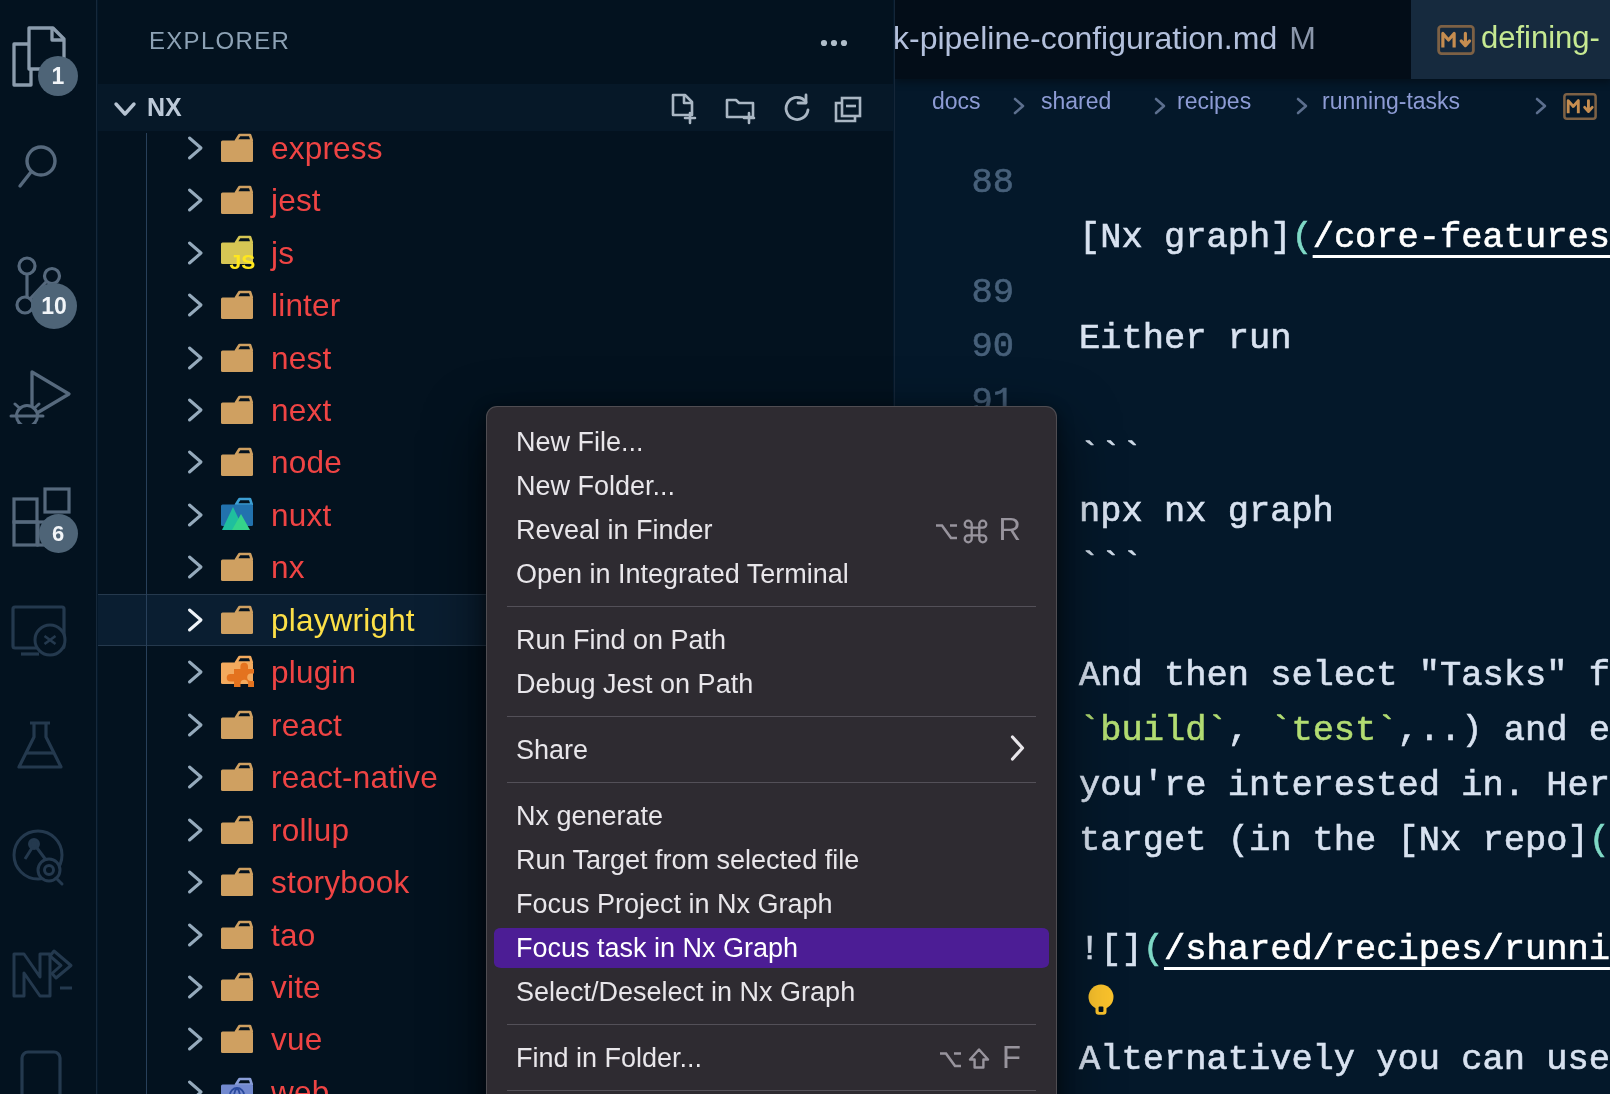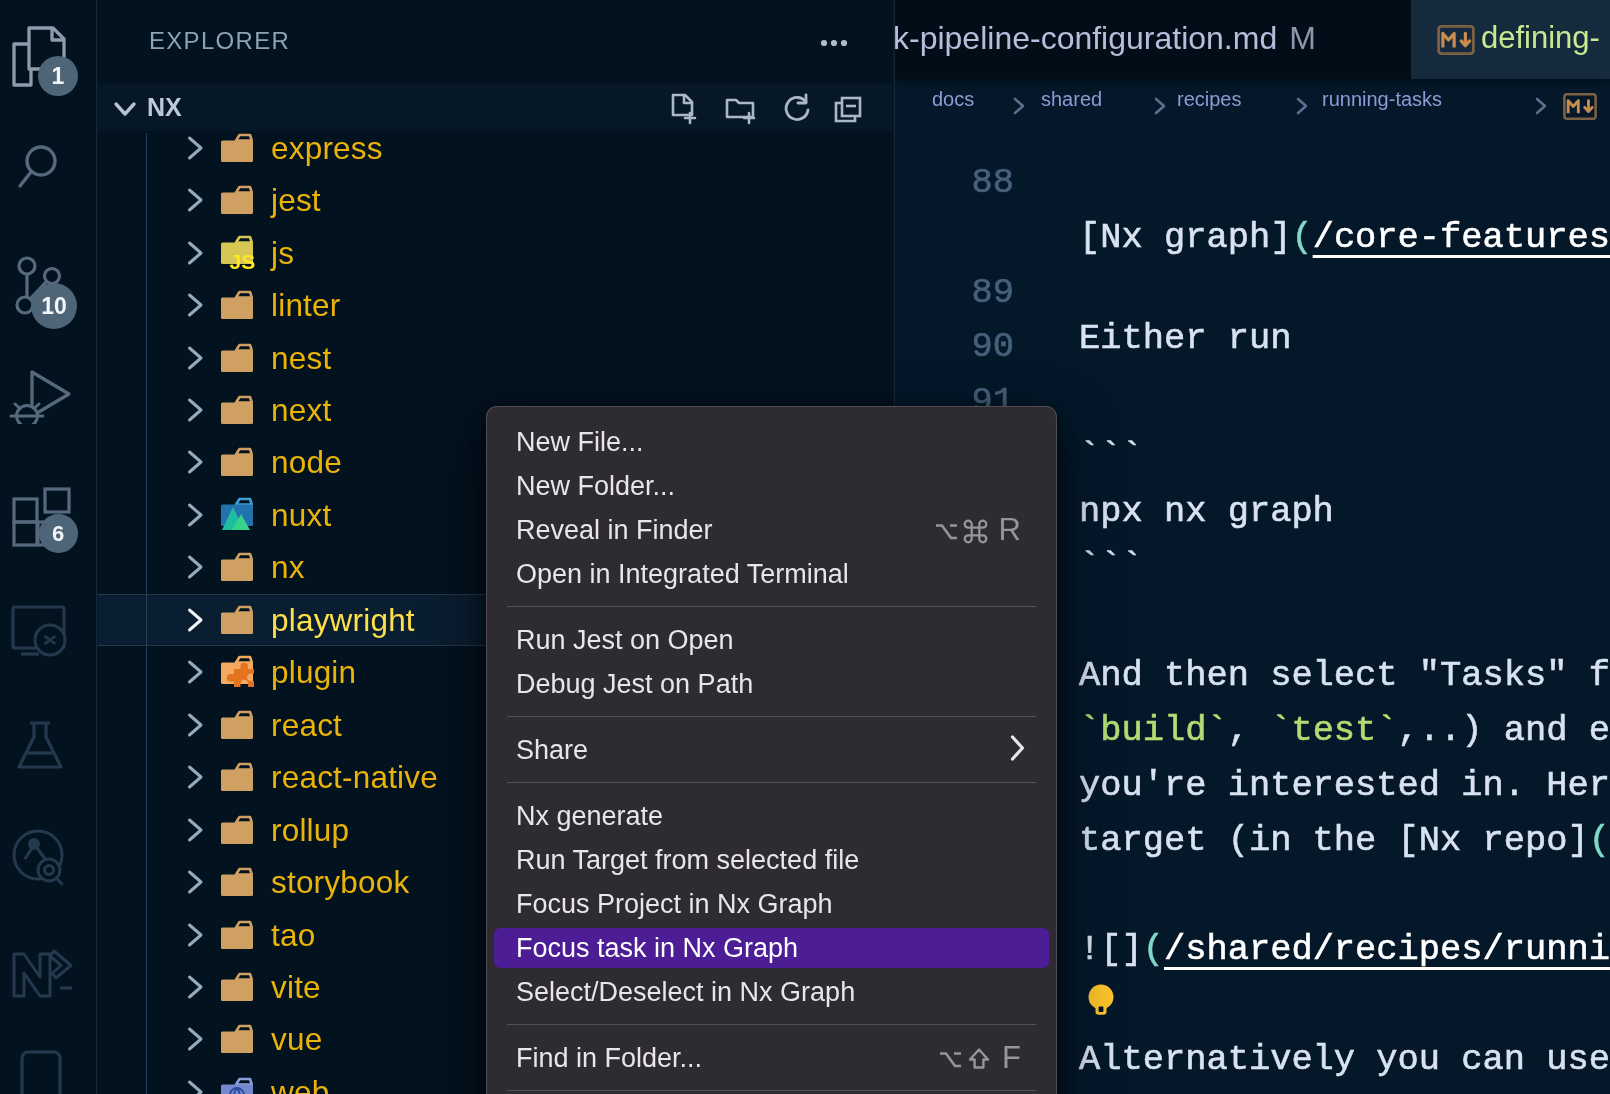--- a/index.html
+++ b/index.html
@@ -8,35 +8,35 @@
   #stage { position:relative; width:1610px; height:1094px; overflow:hidden; }
 
   #actbar { left:0; top:0; width:97px; height:1094px; background:#03121f; border-right:1px solid #16283a; }
   .badge { position:absolute; border-radius:50%; background:#4e6477; color:#f2f5f8; font-weight:bold; text-align:center; }
 
   #sidebar { left:98px; top:0; width:795px; height:1094px; background:#03121f; }
   #exp-title { left:51px; top:27px; font-size:24px; color:#8da2b5; letter-spacing:1.3px; }
   #nx-head { left:0; top:84px; width:795px; height:47px; background:#061828; }
   #nx-label { left:49px; top:9px; font-size:25px; font-weight:bold; color:#bcc9d8; }
   .tree-row { position:absolute; left:0; width:795px; height:52px; }
-  .tree-row .lbl { position:absolute; left:173px; top:50%; transform:translateY(-50%); font-size:31.5px; letter-spacing:0.2px; color:#eab308; white-space:nowrap; }
+  .tree-row .lbl { position:absolute; left:173px; top:50%; transform:translateY(-50%); font-size:31.5px; letter-spacing:0.2px; color:#ef4444; white-space:nowrap; }
   .tree-row svg.chev { position:absolute; left:85px; top:50%; transform:translateY(-50%); }
   .tree-row .icon { position:absolute; left:122px; top:50%; transform:translateY(-50%); line-height:0; }
   #row-sel { background:#0a1e31; border-top:1.5px solid #25394d; border-bottom:1.5px solid #25394d; }
   #row-sel .lbl { color:#fde047; }
   #guide { left:48px; top:133px; width:1px; height:961px; background:#28405a; z-index:5; }
 
   #editor { left:894px; top:0; width:716px; height:1094px; background:#04182a; overflow:hidden; border-left:1px solid #152638; }
   #tabstrip { left:0; top:0; width:716px; height:79px; background:#030d18; box-shadow:0 4px 7px rgba(0,0,0,0.32); }
   #tab2 { left:514px; top:0; width:202px; height:79px; background:#162a3e; border-left:2px solid #030d18; }
   #tab1-label { position:absolute; left:-18px; top:20px; font-size:32px; color:#b3c0dc; white-space:nowrap; }
   #tab1-label .mod { color:#8b97ab; margin-left:12px; }
   #tab2-label { position:absolute; left:586px; top:20px; font-size:31px; color:#c6e992; white-space:nowrap; }
   #md-tab { position:absolute; left:542px; top:25px; line-height:0; }
-  #crumbs { left:0; top:79px; width:716px; height:52px; font-size:20px; color:#8d9bd4; }
+  #crumbs { left:0; top:79px; width:716px; height:52px; font-size:23px; color:#8d9bd4; }
   .crumb { position:absolute; top:9px; white-space:nowrap; }
   #code { left:0; top:131px; width:716px; height:963px; font-family:"Liberation Mono",monospace; font-size:35.4px; -webkit-text-stroke:0.6px currentColor; }
   .ln { position:absolute; width:119px; text-align:right; color:#47607a; transform:translateY(-50%); }
   .cl { position:absolute; left:184px; transform:translateY(-50%); color:#d8e2f0; white-space:pre; }
   .teal { color:#7fd9c6; }
   .pinku { color:#ffffff; text-decoration:underline; text-decoration-thickness:3px; text-underline-offset:8px; }
   .green { color:#b2dc72; }
   .fence { color:#cfdbe9; }
 
   #menu { left:486px; top:406px; width:571px; height:760px; background:#2e2b31; border:1px solid rgba(255,255,255,0.16);
@@ -458,21 +458,21 @@
             <path d="M2 7.5 h6 l9 12.5 h6 M16 7.5 h7" fill="none" stroke="#98949d" stroke-width="2.6"></path>
           </svg><span style="display:inline-block;width:5px"></span><svg width="25" height="25" viewBox="0 0 25 25" style="vertical-align:-4px">
             <path d="M8.7 8.7 H5.2 A3.5 3.5 0 1 1 8.7 5.2 V8.7 M16.3 8.7 V5.2 A3.5 3.5 0 1 1 19.8 8.7 H16.3 M8.7 16.3 H5.2 A3.5 3.5 0 1 0 8.7 19.8 V16.3 M16.3 16.3 V19.8 A3.5 3.5 0 1 0 19.8 16.3 H16.3 M8.7 8.7 H16.3 V16.3 H8.7 Z" fill="none" stroke="#98949d" stroke-width="2.3"></path>
           </svg><span style="display:inline-block;width:11px"></span><span style="font-size:31px">R</span></span>
       </div>
 <div class="mi">
         <span class="t">Open in Integrated Terminal</span>
       </div>
 <div class="msep"></div>
 <div class="mi">
-        <span class="t">Run Jest on Open</span>
+        <span class="t">Run Find on Path</span>
       </div>
 <div class="mi">
         <span class="t">Debug Jest on Path</span>
       </div>
 <div class="msep"></div>
 <div class="mi">
         <span class="t">Share</span>
         <span class="sc" style="right:22px"><svg width="20" height="34" viewBox="0 0 20 34">
             <path d="M5.5 6 L15.5 17 L5.5 28" fill="none" stroke="#e8e6ea" stroke-width="3.2" stroke-linecap="round" stroke-linejoin="round"></path>
           </svg></span>

